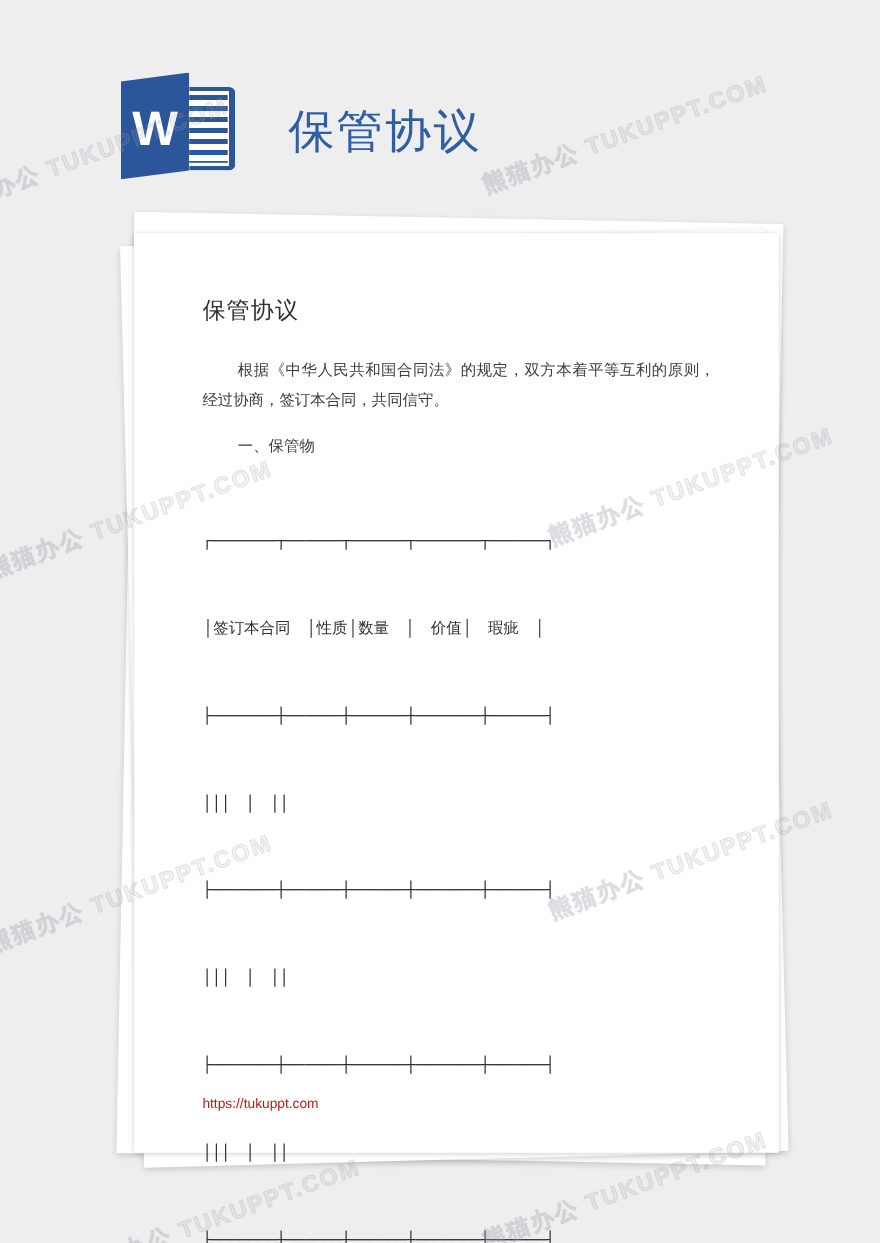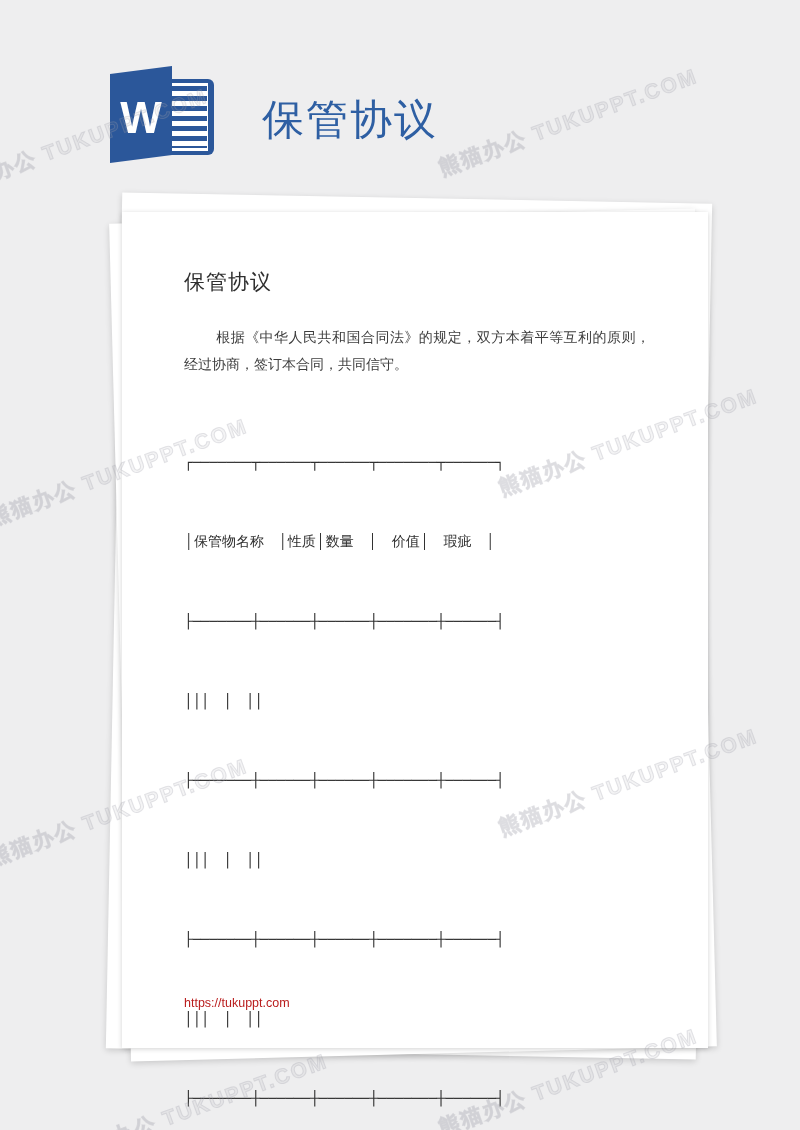--- a/index.html
+++ b/index.html
@@ -97,24 +97,25 @@
 <div class="page-title">保管协议</div>
 
 <div class="sheet page-b"></div>
 <div class="sheet page-a"></div>
 
 <div class="sheet page-main">
   <h1 class="doc-title">保管协议</h1>
 
   <p class="para indent">根据《中华人民共和国合同法》的规定，双方本着平等互利的原则，经过协商，签订本合同，共同信守。</p>
 
+  <p class="sec">一、保管物</p>
 
   <div class="tbl">
     <div>┌───────┬──────┬──────┬───────┬──────┐</div>
-    <div class="cjk">│保管物名称　│性质│数量　│　价值│　瑕疵　│</div>
+    <div class="cjk">│签订本合同　│性质│数量　│　价值│　瑕疵　│</div>
     <div>├───────┼──────┼──────┼───────┼──────┤</div>
     <div>│││　│　││</div>
     <div>├───────┼──────┼──────┼───────┼──────┤</div>
     <div>│││　│　││</div>
     <div>├───────┼──────┼──────┼───────┼──────┤</div>
     <div>│││　│　││</div>
     <div>├───────┼──────┼──────┼───────┼──────┤</div>
     
     
   </div>

